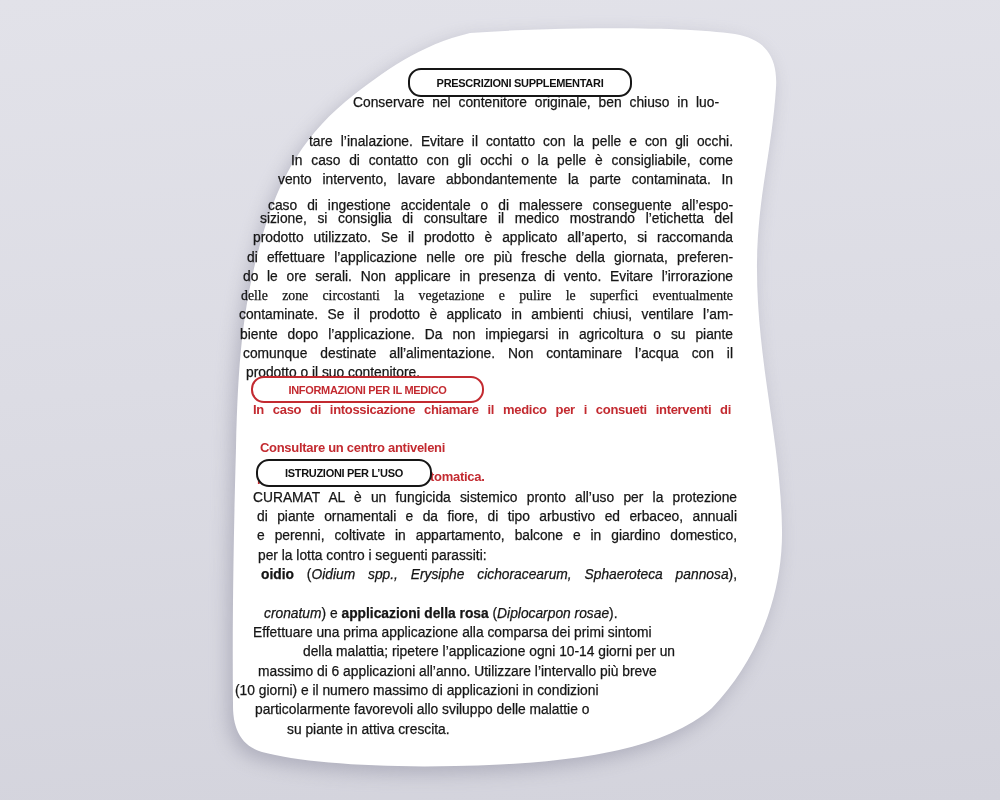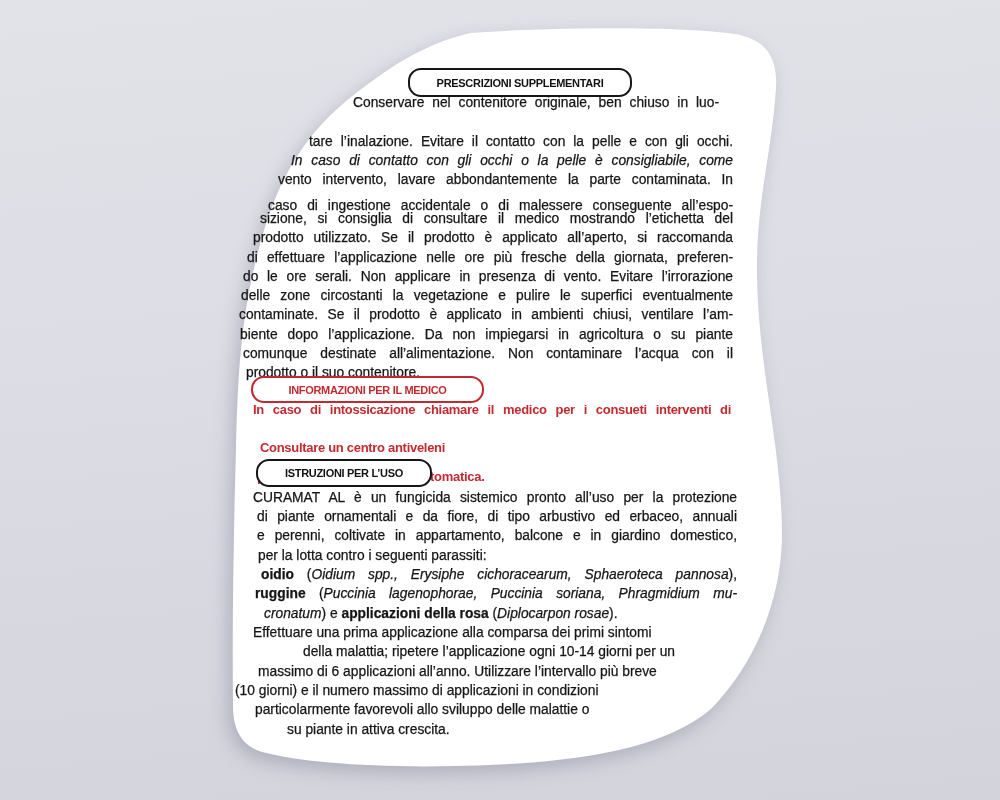--- a/index.html
+++ b/index.html
@@ -70,28 +70,28 @@
       C 385,70 420,45 470,33
       Z"></path>
   </svg>
 
   <div class="hdrbox" style="left:408px;top:68px;width:220px;height:25px;">
     <span>PRESCRIZIONI SUPPLEMENTARI</span>
   </div>
 
   <div class="line just" style="top:93px;left:353px;width:366px;">Conservare nel contenitore originale, ben chiuso in luo-</div>
   <div class="line just" style="top:132px;left:309px;width:424px;">tare l’inalazione. Evitare il contatto con la pelle e con gli occhi.</div>
-  <div class="line just" style="top:151px;left:291px;width:442px;font-style:italic;">In caso di contatto con gli occhi o la pelle è consigliabile, come</div>
+  <div class="line just" style="top:151px;left:291px;width:442px;">In caso di contatto con gli occhi o la pelle è consigliabile, come</div>
   <div class="line just" style="top:170px;left:278px;width:455px;">vento intervento, lavare abbondantemente la parte contaminata. In</div>
   <div class="line just" style="top:196px;left:268px;width:465px;">caso di ingestione accidentale o di malessere conseguente all’espo-</div>
   <div class="line just" style="top:209px;left:260px;width:473px;">sizione, si consiglia di consultare il medico mostrando l’etichetta del</div>
   <div class="line just" style="top:228px;left:253px;width:480px;">prodotto utilizzato. Se il prodotto è applicato all’aperto, si raccomanda</div>
   <div class="line just" style="top:248px;left:247px;width:486px;">di effettuare l’applicazione nelle ore più fresche della giornata, preferen-</div>
   <div class="line just" style="top:267px;left:243px;width:490px;">do le ore serali. Non applicare in presenza di vento. Evitare l’irrorazione</div>
-  <div class="line just" style="top:286px;left:241px;width:492px;">delle zone circostanti la vegetazione e pulire le superfici eventualmente</div>
+  <div class="line just" style="top:286px;left:241px;width:492px;font-family:Liberation Serif, serif;">delle zone circostanti la vegetazione e pulire le superfici eventualmente</div>
   <div class="line just" style="top:305px;left:239px;width:494px;">contaminate. Se il prodotto è applicato in ambienti chiusi, ventilare l’am-</div>
   <div class="line just" style="top:325px;left:240px;width:493px;">biente dopo l’applicazione. Da non impiegarsi in agricoltura o su piante</div>
   <div class="line just" style="top:344px;left:243px;width:490px;">comunque destinate all’alimentazione. Non contaminare l’acqua con il</div>
   <div class="line" style="top:363px;left:246px;">prodotto o il suo contenitore.</div>
 
   <div class="hdrbox redbox" style="left:251px;top:376px;width:229px;height:23px;">
     <span>INFORMAZIONI PER IL MEDICO</span>
   </div>
 
   <div class="line red just" style="top:400px;left:253px;width:478px;">In caso di intossicazione chiamare il medico per i consueti interventi di</div>
@@ -102,21 +102,20 @@
     <span>ISTRUZIONI PER L’USO</span>
   </div>
 
   <div class="line just" style="top:488px;left:253px;width:484px;">CURAMAT AL è un fungicida sistemico pronto all’uso per la protezione</div>
   <div class="line just" style="top:507px;left:257px;width:480px;">di piante ornamentali e da fiore, di tipo arbustivo ed erbaceo, annuali</div>
   <div class="line just" style="top:526px;left:257px;width:480px;">e perenni, coltivate in appartamento, balcone e in giardino domestico,</div>
   <div class="line" style="top:546px;left:258px;">per la lotta contro i seguenti parassiti:</div>
 
   <div class="line just" style="top:565px;left:261px;width:476px;"><span class="bd">oidio</span><span> (</span><span class="it">Oidium spp., Erysiphe cichoracearum, Sphaeroteca pannosa</span><span>),</span></div>
 
-  <div class="line just" style="top:584px;left:255px;width:482px;"><span class="bd">ruggine</span><span> (</span><span class="it">Puccinia lagenophorae, Puccinia soriana, Phragmidium mu-</span></div>
 
   <div class="line" style="top:604px;left:264px;"><span class="it">cronatum</span><span>) e </span><span class="bd">applicazioni della rosa</span><span> (</span><span class="it">Diplocarpon rosae</span><span>).</span></div>
 
   <div class="line" style="top:623px;left:253px;">Effettuare una prima applicazione alla comparsa dei primi sintomi</div>
   <div class="line" style="top:642px;left:255px;margin-left:48px;">della malattia; ripetere l’applicazione ogni 10-14 giorni per un</div>
   <div class="line" style="top:662px;left:258px;">massimo di 6 applicazioni all’anno. Utilizzare l’intervallo più breve</div>
   <div class="line" style="top:681px;left:235px;">(10 giorni) e il numero massimo di applicazioni in condizioni</div>
   <div class="line" style="top:700px;left:255px;">particolarmente favorevoli allo sviluppo delle malattie o</div>
   <div class="line" style="top:720px;left:287px;">su piante in attiva crescita.</div>
 

